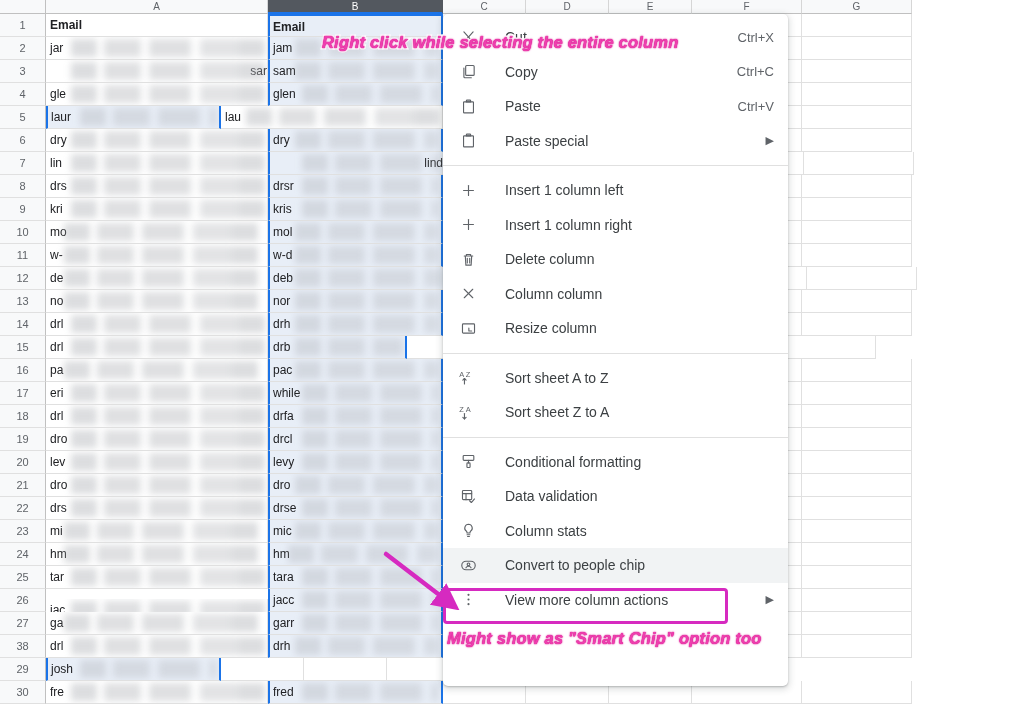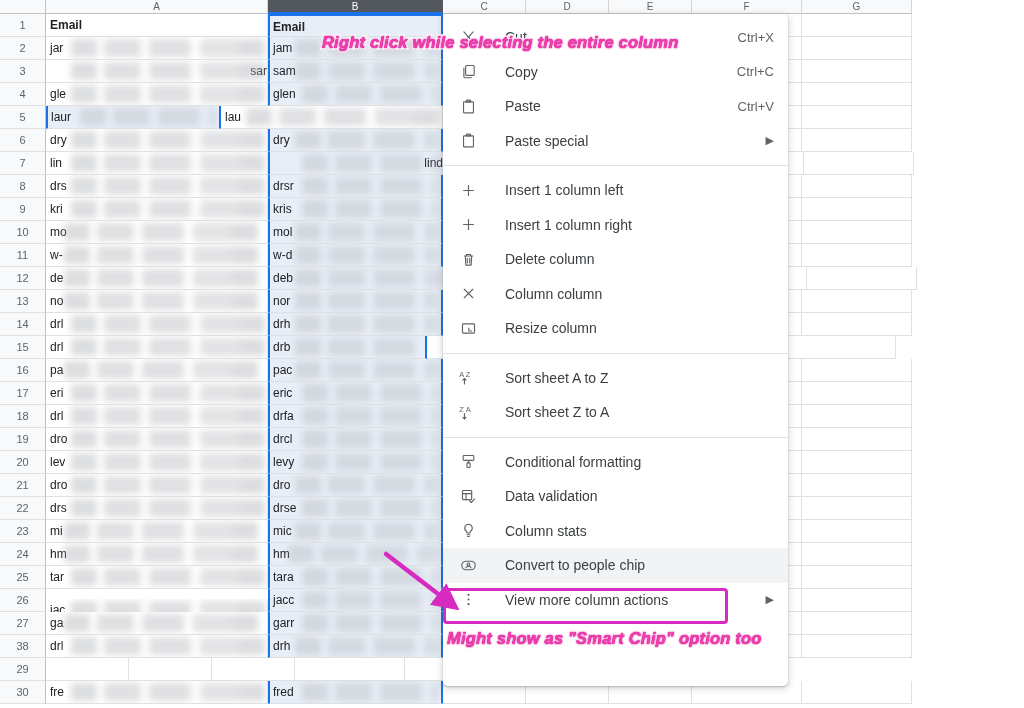--- a/index.html
+++ b/index.html
@@ -259,41 +259,41 @@
           <div class="cell sel b-col" style="width: 175px;"><span>drh</span><div class="blur" style="left: 25px;"></div></div>
           <div class="cell" style="width: 83px;"></div>
           <div class="cell" style="width: 83px;"></div>
           <div class="cell" style="width: 83px;"></div>
           <div class="cell" style="width: 110px;"></div>
           <div class="cell" style="width: 110px;"></div>
         </div>
         <div class="row">
           <div class="row-head">15</div>
           <div class="cell" style="width: 222px;"><span>drl</span><div class="blur" style="left: 25px;"></div></div>
-          <div class="cell sel b-col" style="width: 159px;"><span>drb</span><div class="blur" style="left: 25px;"></div></div>
+          <div class="cell sel b-col" style="width: 139px;"><span>drb</span><div class="blur" style="left: 25px;"></div></div>
           <div class="cell" style="width: 83px;"></div>
           <div class="cell" style="width: 83px;"></div>
           <div class="cell" style="width: 83px;"></div>
           <div class="cell" style="width: 110px;"></div>
           <div class="cell" style="width: 110px;"></div>
         </div>
         <div class="row">
           <div class="row-head">16</div>
           <div class="cell" style="width: 222px;"><span>pa</span><div class="blur" style="left: 18px;"></div></div>
           <div class="cell sel b-col" style="width: 175px;"><span>pac</span><div class="blur" style="left: 25px;"></div></div>
           <div class="cell" style="width: 83px;"></div>
           <div class="cell" style="width: 83px;"></div>
           <div class="cell" style="width: 83px;"></div>
           <div class="cell" style="width: 110px;"></div>
           <div class="cell" style="width: 110px;"></div>
         </div>
         <div class="row">
           <div class="row-head">17</div>
           <div class="cell" style="width: 222px;"><span>eri</span><div class="blur" style="left: 25px;"></div></div>
-          <div class="cell sel b-col" style="width: 175px;"><span>eric</span><div class="blur" style="left: 32px;"></div></div>
+          <div class="cell sel b-col" style="width: 175px;"><span>while</span><div class="blur" style="left: 32px;"></div></div>
           <div class="cell" style="width: 83px;"></div>
           <div class="cell" style="width: 83px;"></div>
           <div class="cell" style="width: 83px;"></div>
           <div class="cell" style="width: 110px;"></div>
           <div class="cell" style="width: 110px;"></div>
         </div>
         <div class="row">
           <div class="row-head">18</div>
           <div class="cell" style="width: 222px;"><span>drl</span><div class="blur" style="left: 25px;"></div></div>
           <div class="cell sel b-col" style="width: 175px;"><span>drfa</span><div class="blur" style="left: 32px;"></div></div>
@@ -398,20 +398,21 @@
           <div class="cell" style="width: 222px;"><span>drl</span><div class="blur" style="left: 25px;"></div></div>
           <div class="cell sel b-col" style="width: 175px;"><span>drh</span><div class="blur" style="left: 25px;"></div></div>
           <div class="cell" style="width: 83px;"></div>
           <div class="cell" style="width: 83px;"></div>
           <div class="cell" style="width: 83px;"></div>
           <div class="cell" style="width: 110px;"></div>
           <div class="cell" style="width: 110px;"></div>
         </div>
         <div class="row">
           <div class="row-head">29</div>
+          <div class="cell sel b-col" style="width: 175px;"><span>josh</span><div class="blur" style="left: 32px;"></div></div>
           <div class="cell" style="width: 83px;"></div>
           <div class="cell" style="width: 83px;"></div>
           <div class="cell" style="width: 83px;"></div>
           <div class="cell" style="width: 110px;"></div>
           <div class="cell" style="width: 110px;"></div>
         </div>
         <div class="row">
           <div class="row-head">30</div>
           <div class="cell" style="width: 222px;"><span>fre</span><div class="blur" style="left: 25px;"></div></div>
           <div class="cell sel b-col" style="width: 175px;"><span>fred</span><div class="blur" style="left: 32px;"></div></div>

